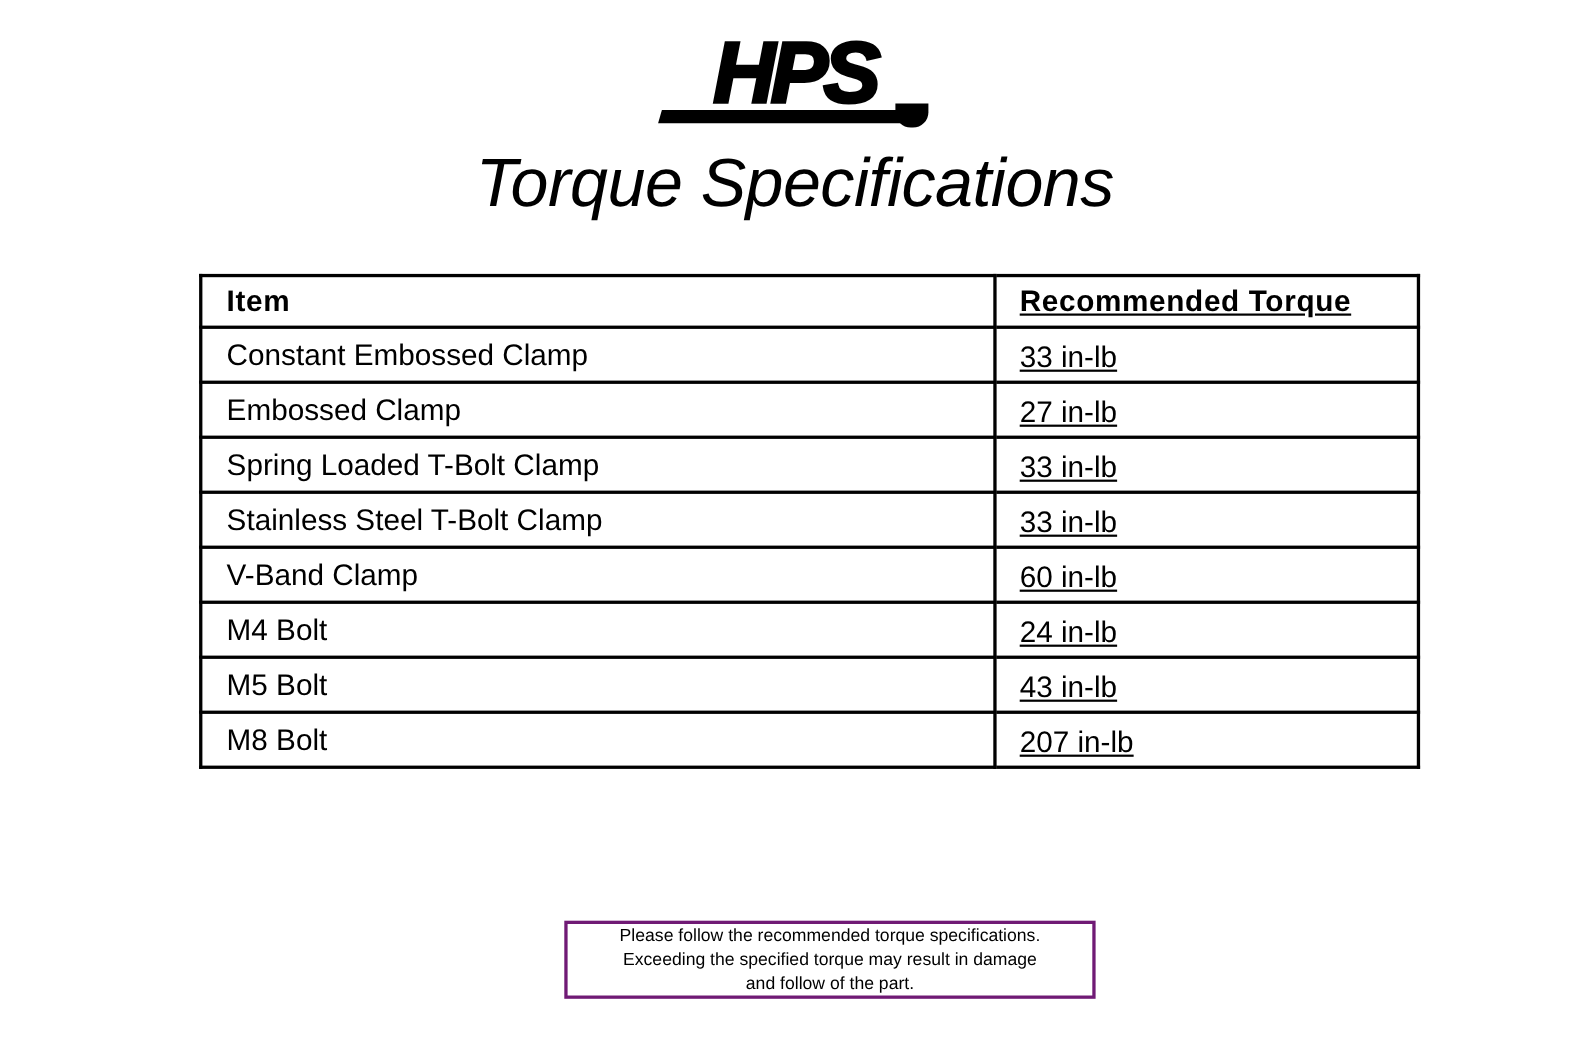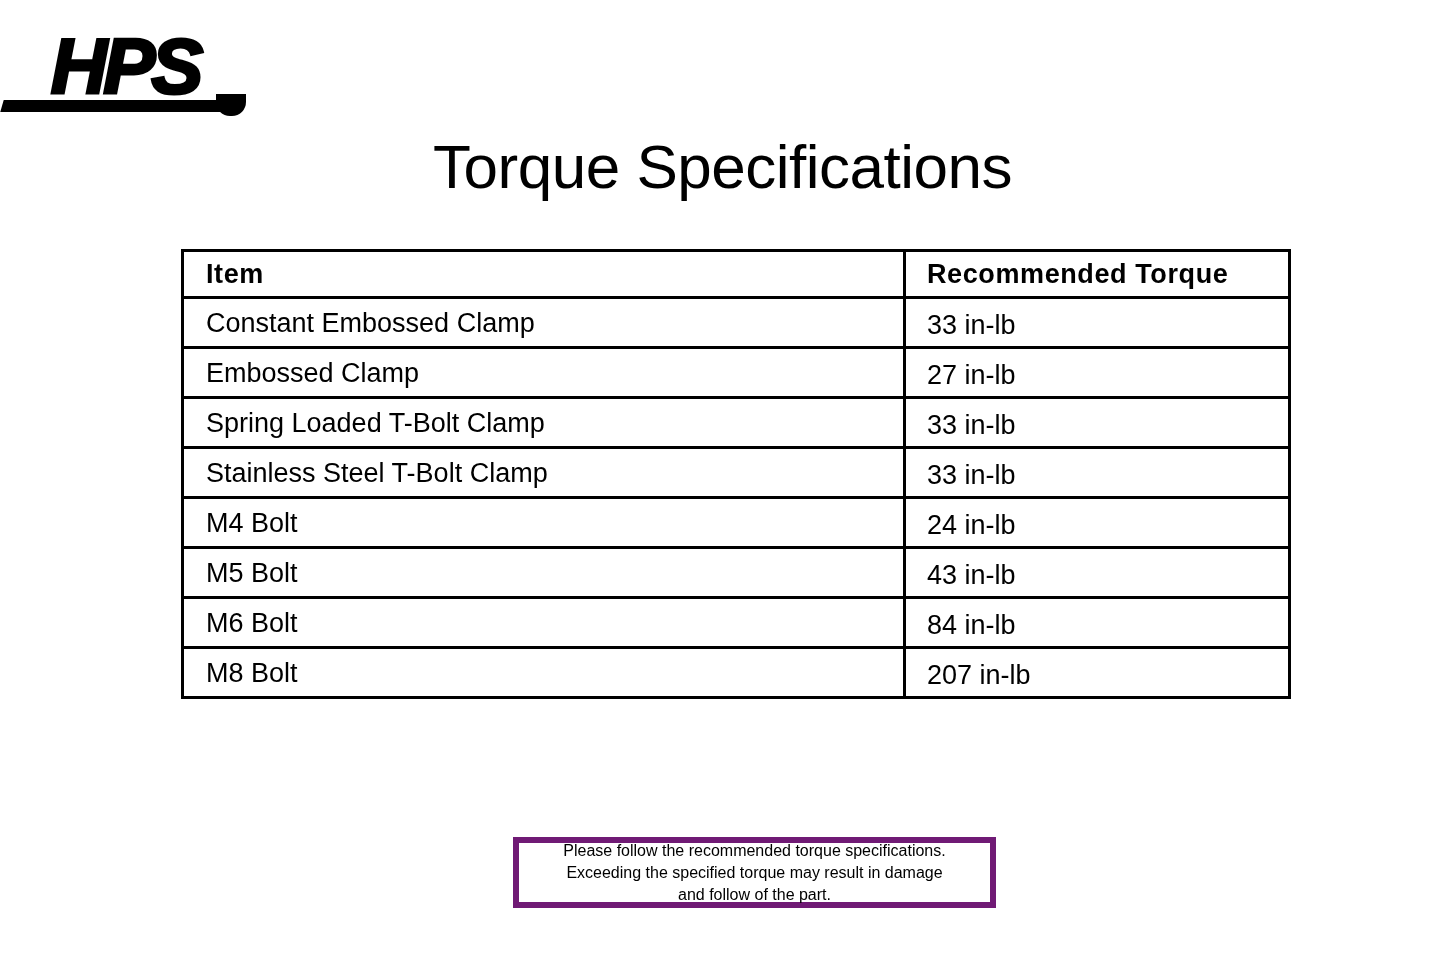--- a/index.html
+++ b/index.html
@@ -18,21 +18,21 @@
 
   
   .logo-wrap {
     position: absolute;
     left: 0;
     top: 26px;
     width: 1445px;
     height: 92px;
     display: flex;
     align-items: flex-start;
-    justify-content: flex-start;
+    justify-content: center;
   }
   .logo {
     position: relative;
     width: 250px;
     height: 92px;
   }
   .logo-text {
     position: absolute;
     left: 0;
     top: -6px;
@@ -71,20 +71,21 @@
     position: absolute;
     left: 0;
     top: 131px;
     width: 1445px;
     text-align: center;
     font-size: 62px;
     font-weight: 400;
     letter-spacing: -0.5px;
     line-height: 72px;
     white-space: nowrap;
+    font-style: italic;
   }
 
   
   .spec-table {
     position: absolute;
     left: 181px;
     top: 249px;
     width: 1107px;
     border-collapse: collapse;
     table-layout: fixed;
@@ -104,33 +105,34 @@
     font-weight: bold;
     letter-spacing: 0.6px;
     height: 44px;
     margin-top: 20px;
   }
   .col-item   { width: 722px; }
   .col-torque { width: 385px; }
   .spec-table td.torque-cell,
   .spec-table th.torque-head {
     padding-left: 21px;
+    text-decoration: underline;
   }
   .spec-table td.torque-cell {
     padding-top: 5px;
   }
 
   
   .note-box {
     position: absolute;
     left: 513px;
     top: 837px;
     width: 483px;
     height: 71px;
-    border: 6px solid #701a75;
+    border: 3px solid #701a75;
     box-sizing: border-box;
     display: flex;
     flex-direction: column;
     align-items: center;
     justify-content: center;
   }
   .note-line {
     font-size: 16px;
     line-height: 22px;
     font-weight: 400;
@@ -173,30 +175,30 @@
     </tr>
     <tr>
       <td class="item-cell">Spring Loaded T-Bolt Clamp</td>
       <td class="torque-cell">33 in-lb</td>
     </tr>
     <tr>
       <td class="item-cell">Stainless Steel T-Bolt Clamp</td>
       <td class="torque-cell">33 in-lb</td>
     </tr>
     <tr>
+      <td class="item-cell">V-Band Clamp</td>
+      <td class="torque-cell">60 in-lb</td>
+    </tr>
+    <tr>
       <td class="item-cell">M4 Bolt</td>
       <td class="torque-cell">24 in-lb</td>
     </tr>
     <tr>
       <td class="item-cell">M5 Bolt</td>
       <td class="torque-cell">43 in-lb</td>
-    </tr>
-    <tr>
-      <td class="item-cell">M6 Bolt</td>
-      <td class="torque-cell">84 in-lb</td>
     </tr>
     <tr>
       <td class="item-cell">M8 Bolt</td>
       <td class="torque-cell">207 in-lb</td>
     </tr>
   </tbody>
 </table>
 
 <div class="note-box">
   <div class="note-line">Please follow the recommended torque specifications.</div>

